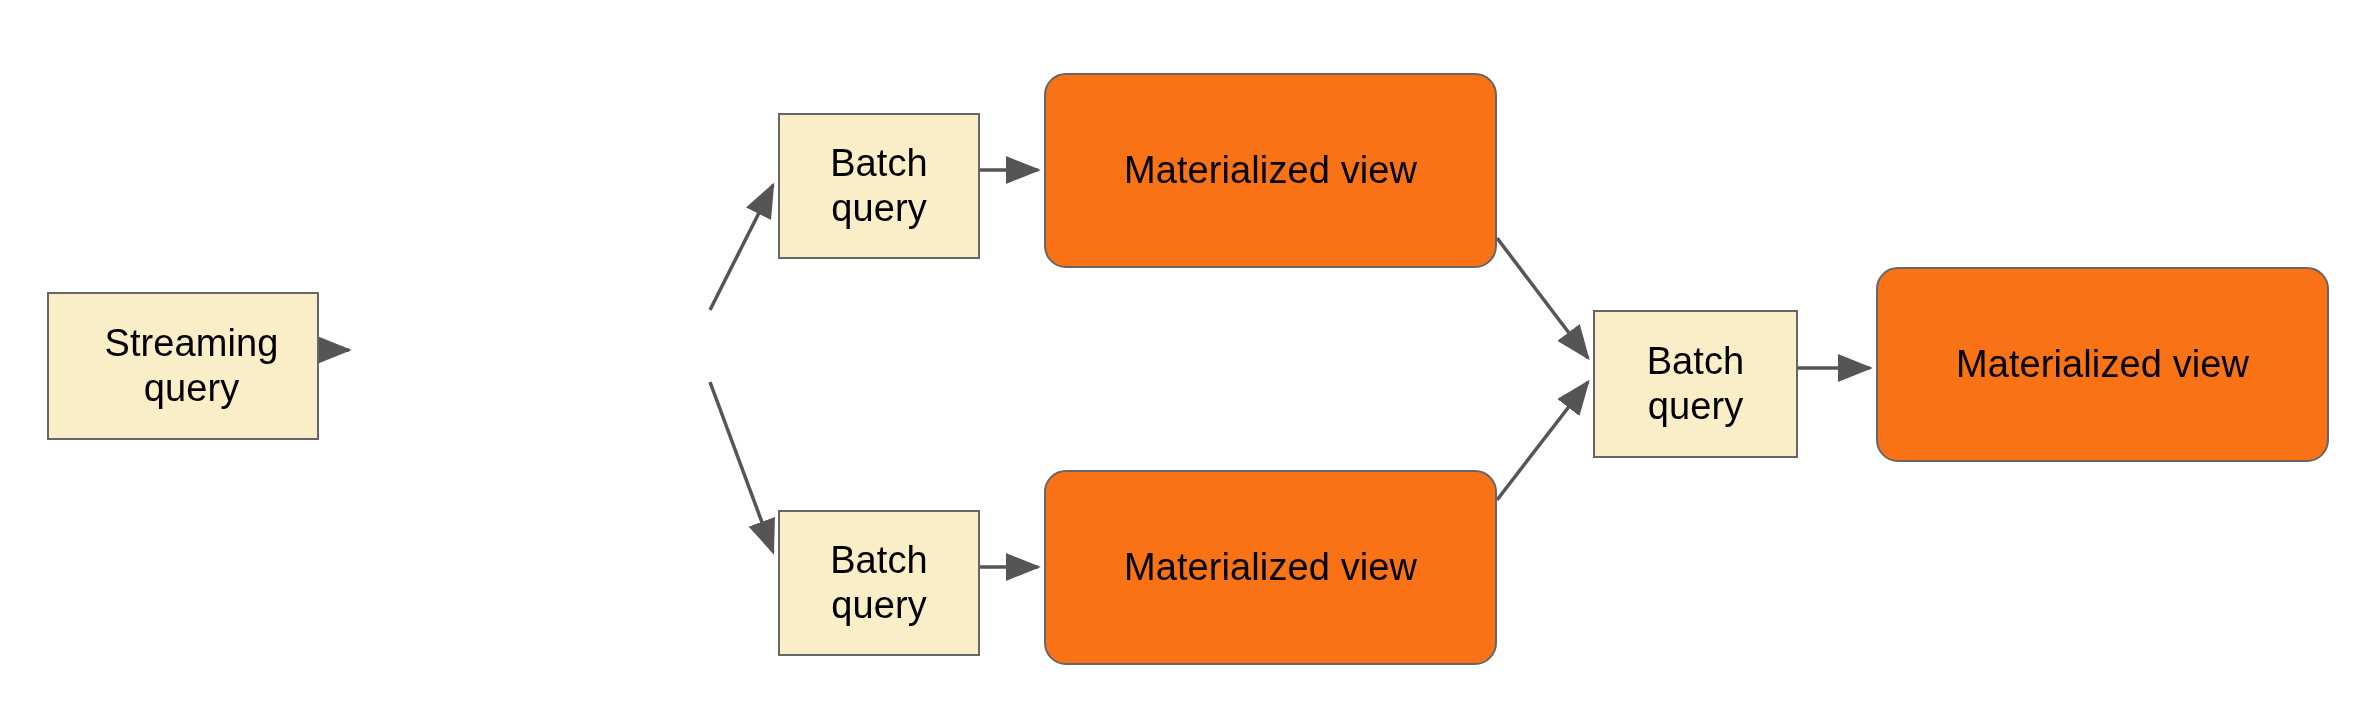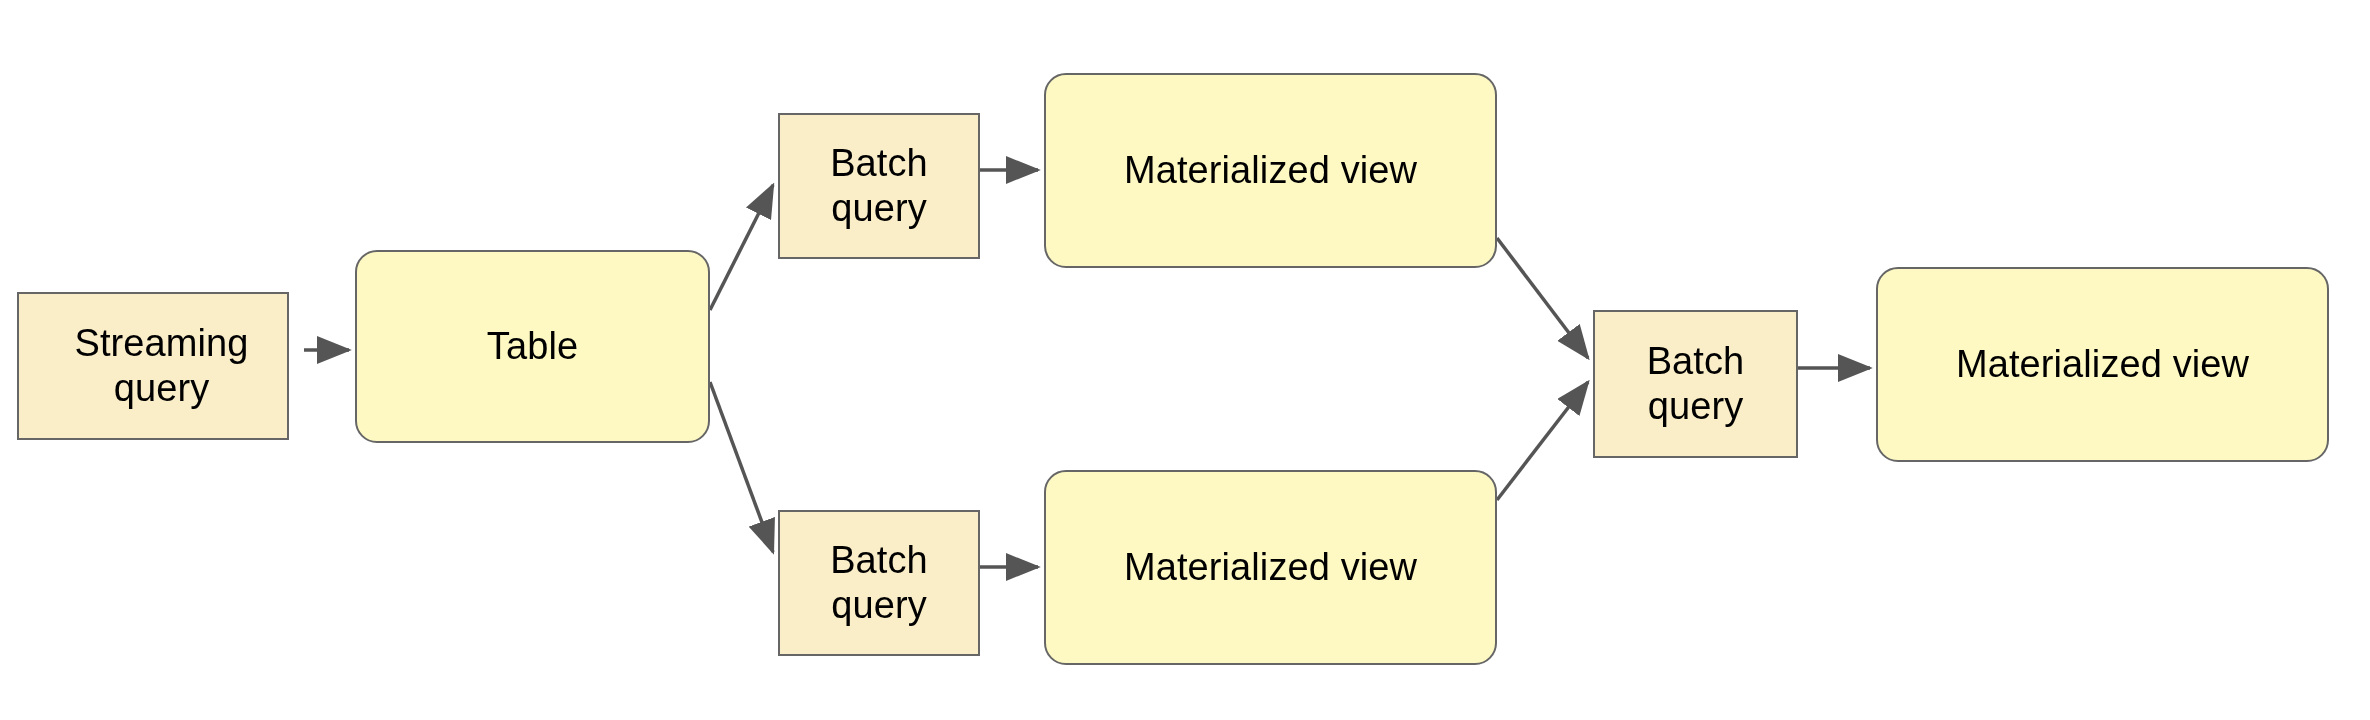--- a/index.html
+++ b/index.html
@@ -40,21 +40,21 @@
     letter-spacing: 0.1px;
     white-space: pre-line;
     z-index: 2;
   }
   .node.query {
     background: #faeec8;
     border-radius: 0;
     margin-top: 16px;
   }
   .node.store {
-    background: #fef9c3;
+    background: #f97316;
     border-radius: 22px;
     text-align: center;
   }
   .node-label {
     display: block;
     white-space: pre-line;
   }
 </style>
 </head>
 <body>
@@ -94,28 +94,25 @@
 
     <g>
       <path d="M 1497 500 L 1588 382" stroke="#555555" stroke-width="3.5" fill="none" marker-end="url(#arrowhead)"></path>
     </g>
 
     <g>
       <path d="M 1798 368 L 1870 368" stroke="#555555" stroke-width="3.5" fill="none" marker-end="url(#arrowhead)"></path>
     </g>
   </svg>
 
-  <div class="node query" style="left:17px; top:276px; width:272px; height:148px;padding-left:17px;">
+  <div class="node query" style="left:47px; top:276px; width:272px; height:148px;padding-left:17px;">
     <span class="node-label">Streaming
 query</span>
   </div>
 
-  <div class="node store" style="left:355px; top:250px; width:355px; height:193px;">
-    <span class="node-label">Table</span>
-  </div>
 
   <div class="node query" style="left:778px; top:97px; width:202px; height:146px;">
     <span class="node-label">Batch
 query</span>
   </div>
 
   <div class="node store" style="left:1044px; top:73px; width:453px; height:195px;">
     <span class="node-label">Materialized view</span>
   </div>
 

